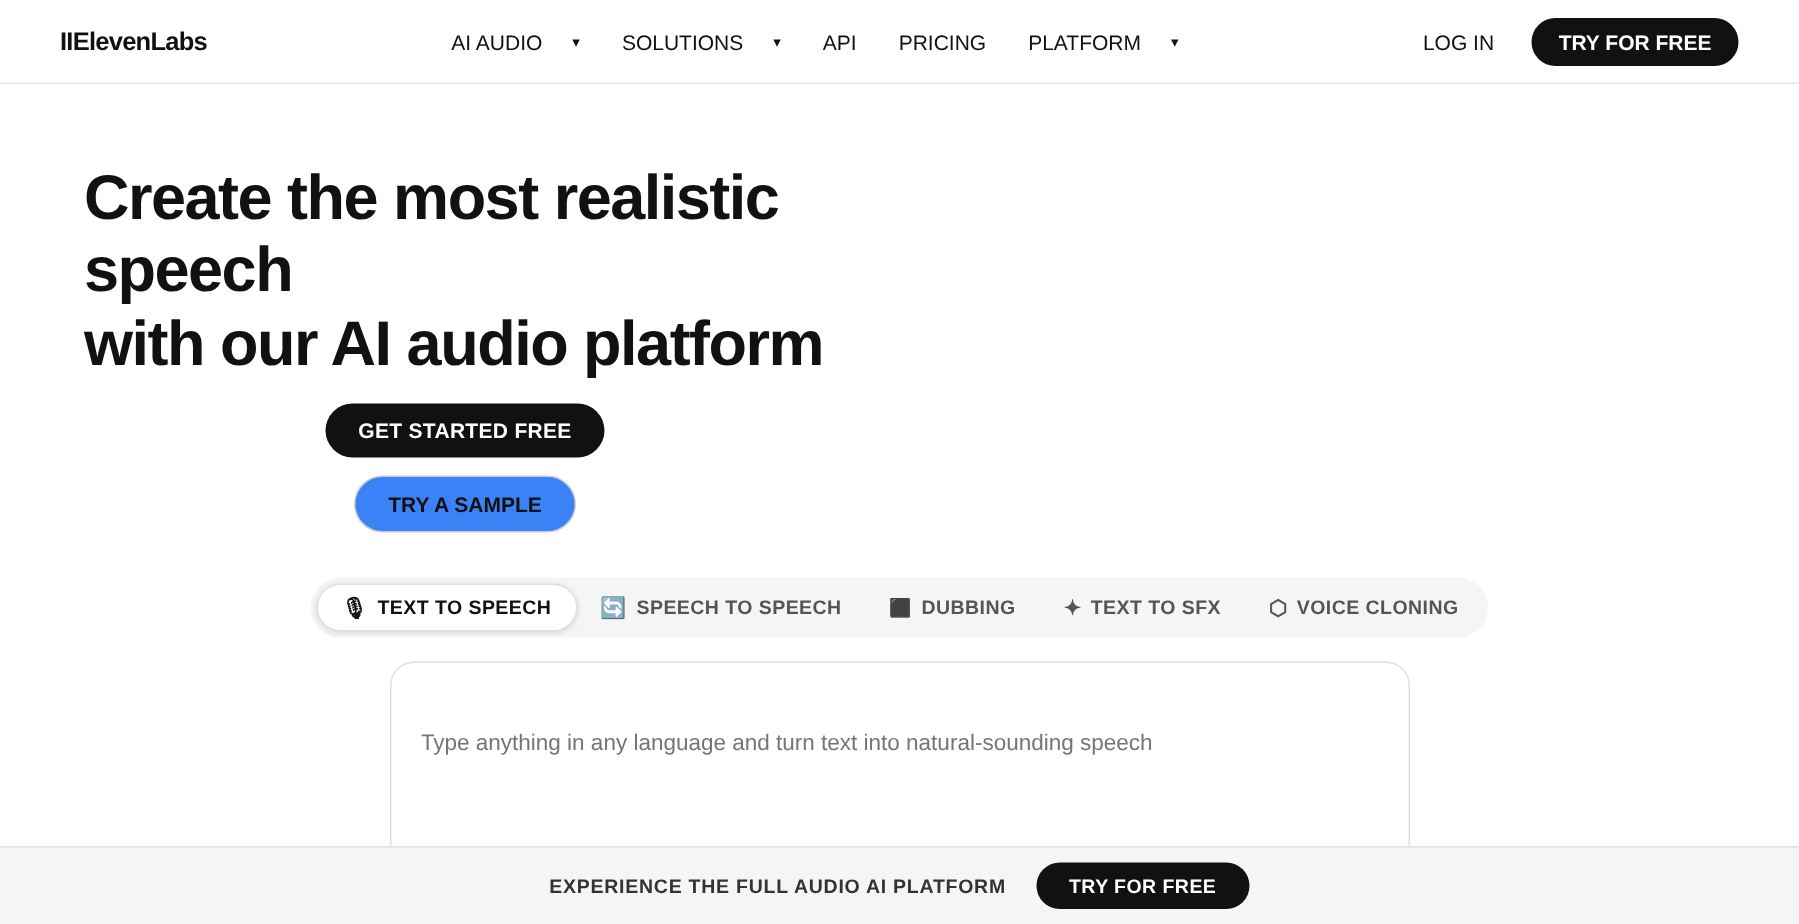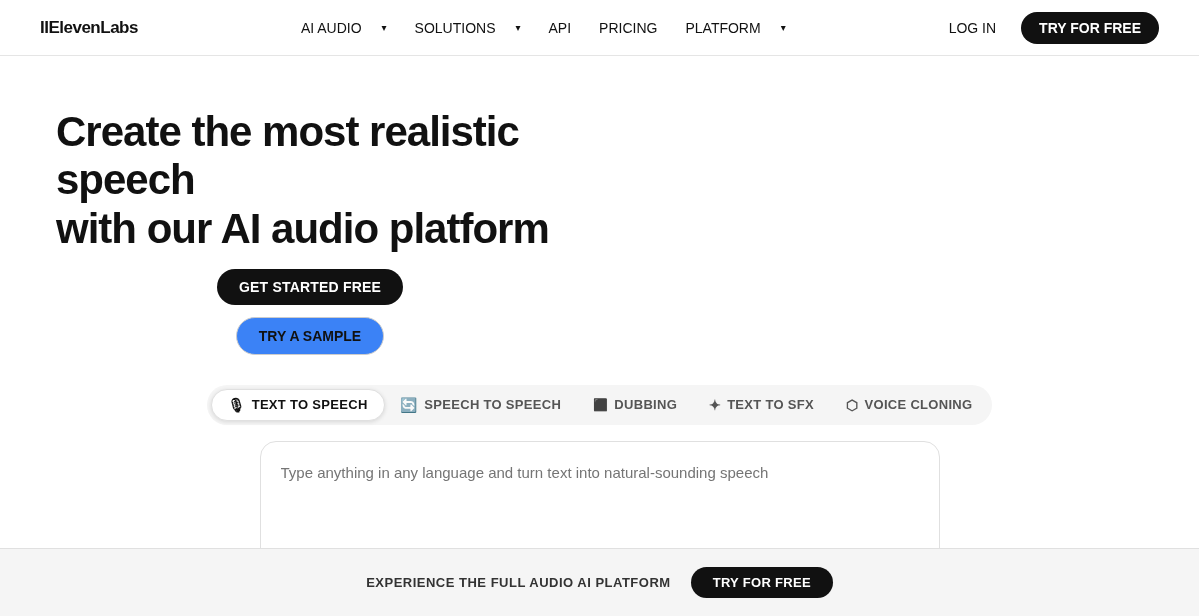--- a/index.html
+++ b/index.html
@@ -53,40 +53,41 @@
 
     
     .demo-box {
       width: 680px; background: #fff; border: 1.5px solid #e0e0e0; border-radius: 16px;
       padding: 20px 20px 14px; min-height: 220px;
     }
     .demo-textarea {
       width: 100%; min-height: 130px; border: none; outline: none; resize: none;
       font-size: 15px; color: #999; font-family: inherit; line-height: 1.5;
       background: transparent;
+      margin-top: 23px;
     }
     .demo-divider { height: 1px; background: #f0f0f0; margin: 10px 0; }
 
     
     .demo-chips-row { display: flex; align-items: center; gap: 8px; flex-wrap: wrap; margin-bottom: 14px; }
     .flag-btn {
       display: flex; align-items: center; gap: 4px; border: 1px solid #e0e0e0;
       border-radius: 20px; padding: 5px 10px; background: #fff; cursor: pointer; font-size: 13px;
     }
     .chevron-right { color: #aaa; font-size: 12px; padding: 4px 0; }
     .demo-chip {
       display: flex; align-items: center; gap: 5px; border: 1px solid #e0e0e0;
       border-radius: 20px; padding: 5px 12px; background: #fff; cursor: pointer;
       font-size: 12px; font-weight: 500; color: #333; white-space: nowrap;
     }
     .demo-chip .chip-icon { font-size: 13px; }
 
     
     .bottom-banner {
-      position: fixed; bottom: 0; left: 0; right: 0; height: 68px;
+      position: fixed; bottom: 0; left: 0; right: 0; height: 52px;
       background: #f5f5f5; border-top: 1px solid #e0e0e0;
       display: flex; align-items: center; justify-content: center; gap: 20px;
     }
     .banner-text { font-size: 13px; font-weight: 600; letter-spacing: 0.5px; color: #333; }
     .btn-banner-try {
       background: #111; color: #fff; border: none; border-radius: 20px;
       padding: 8px 22px; font-size: 13px; font-weight: 700; cursor: pointer; letter-spacing: 0.3px;
     }
   </style>
 </head>

